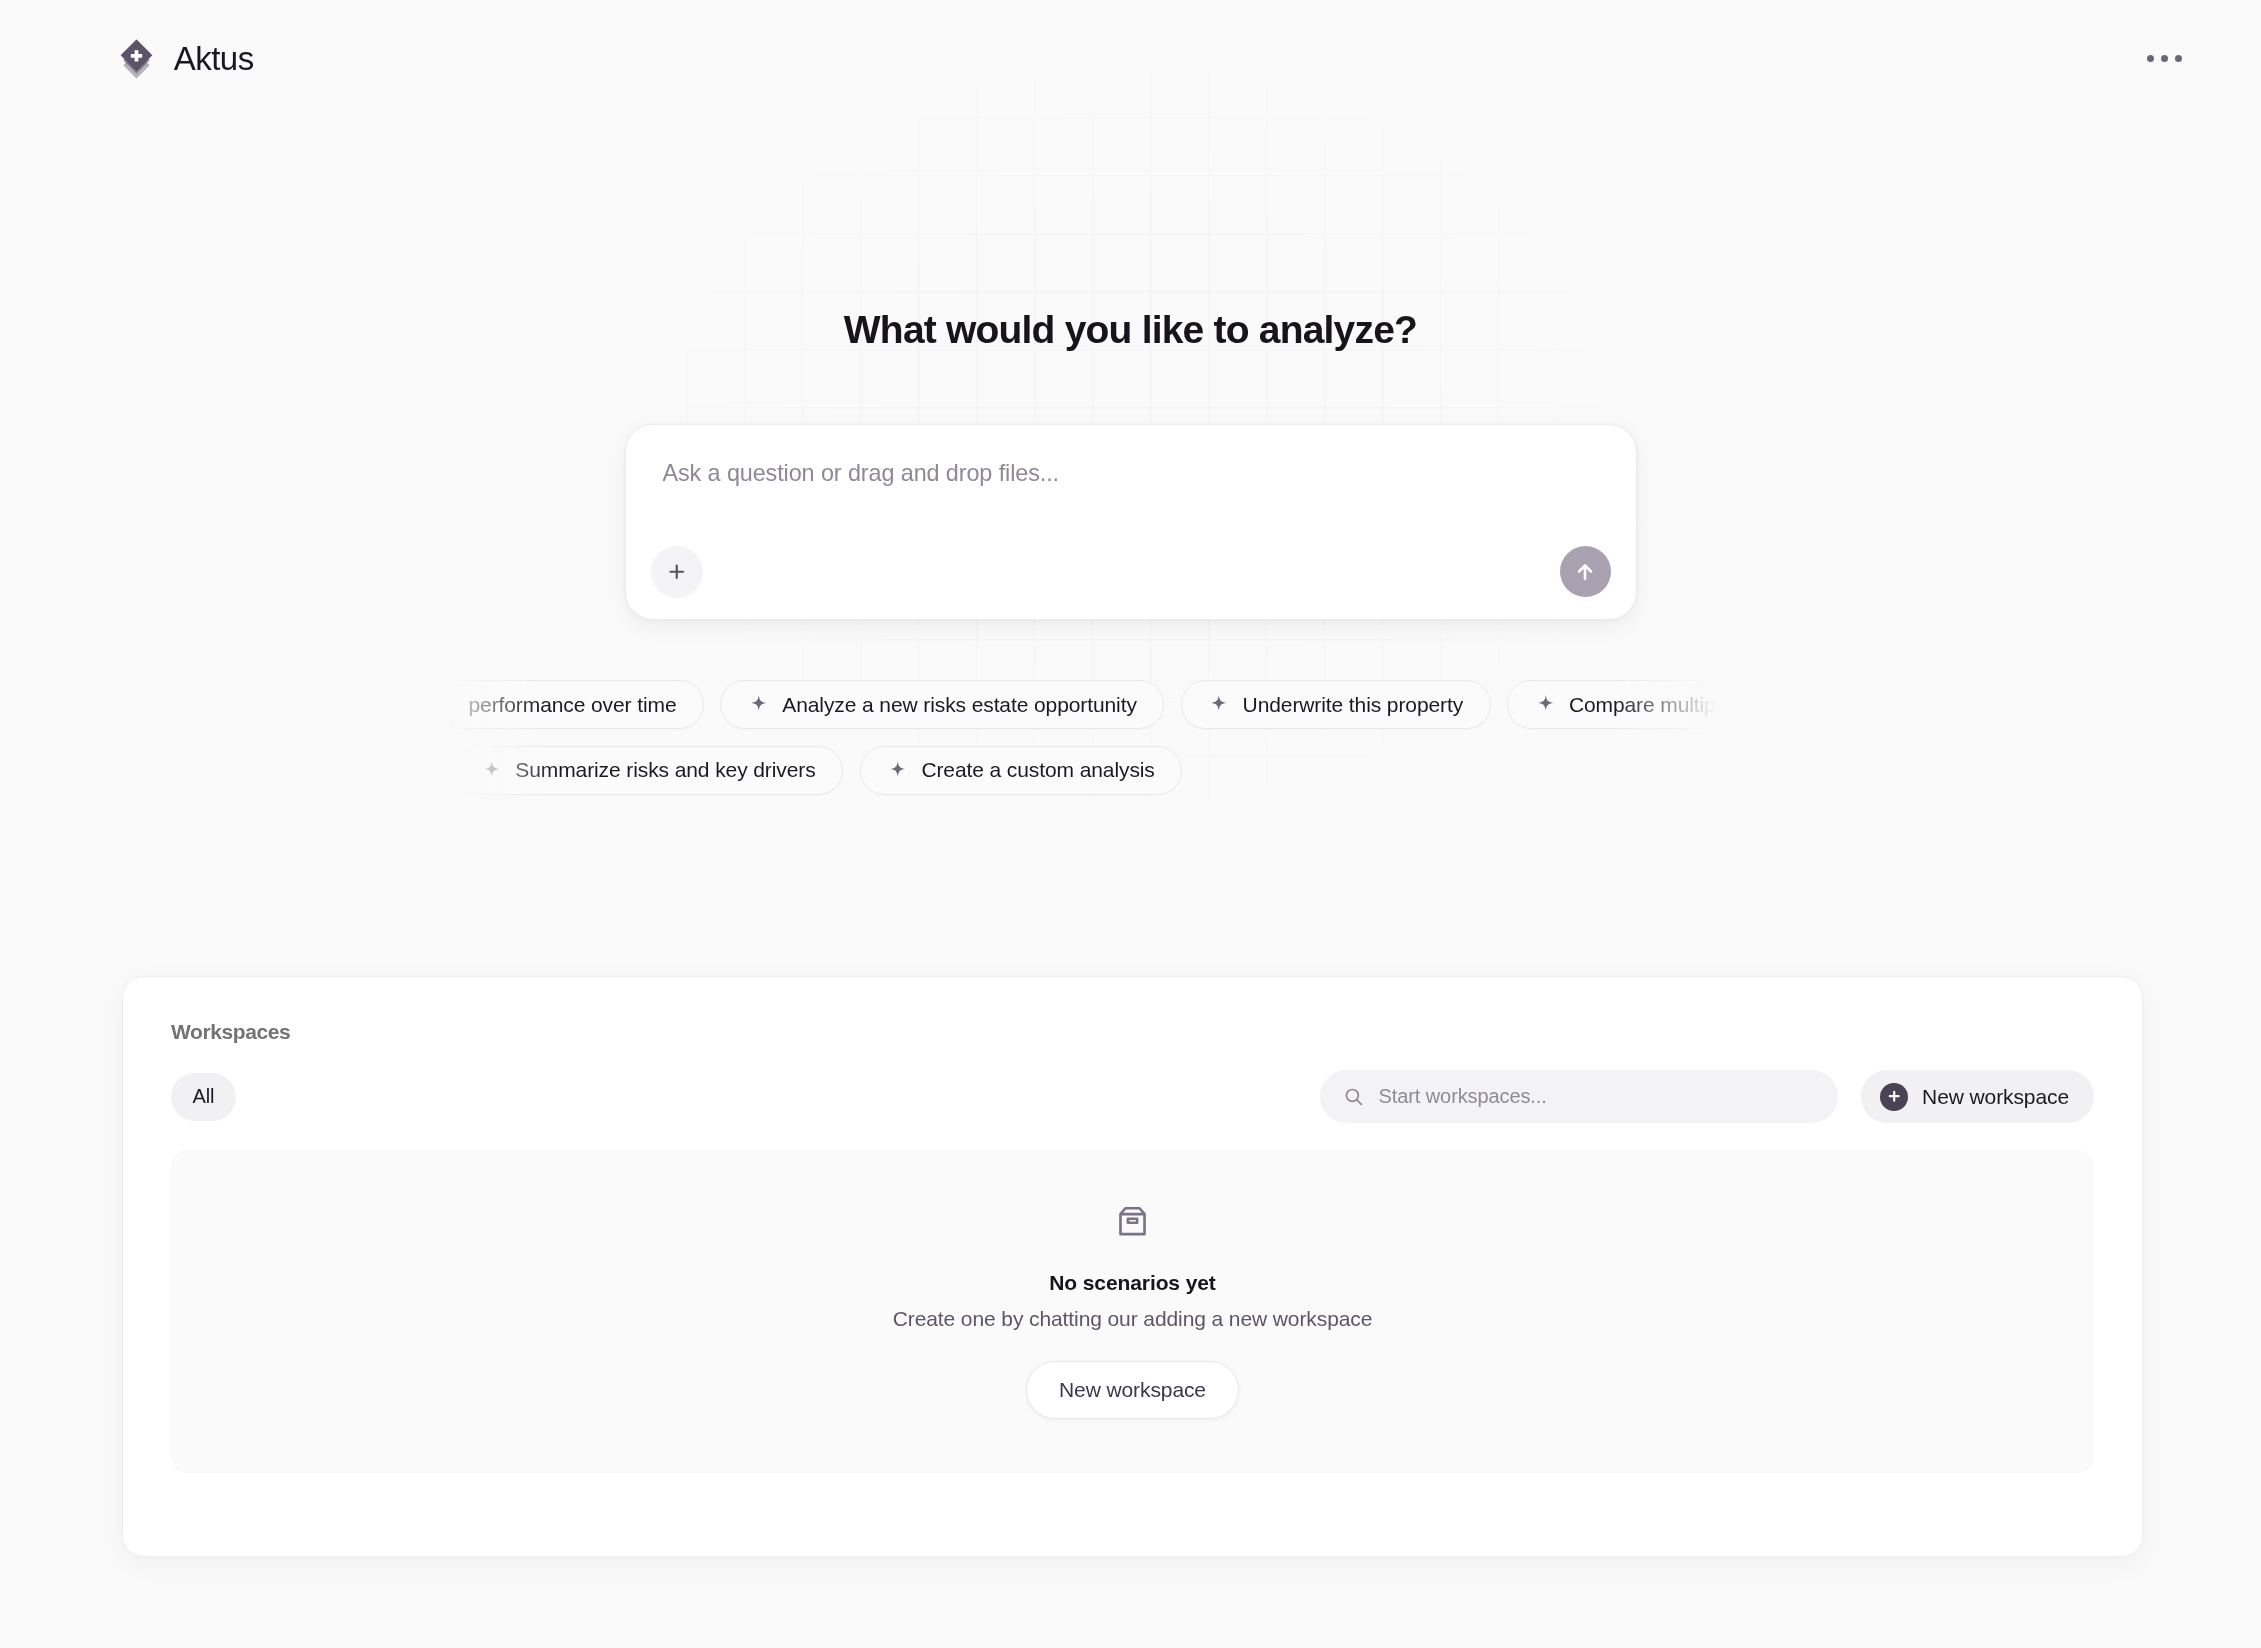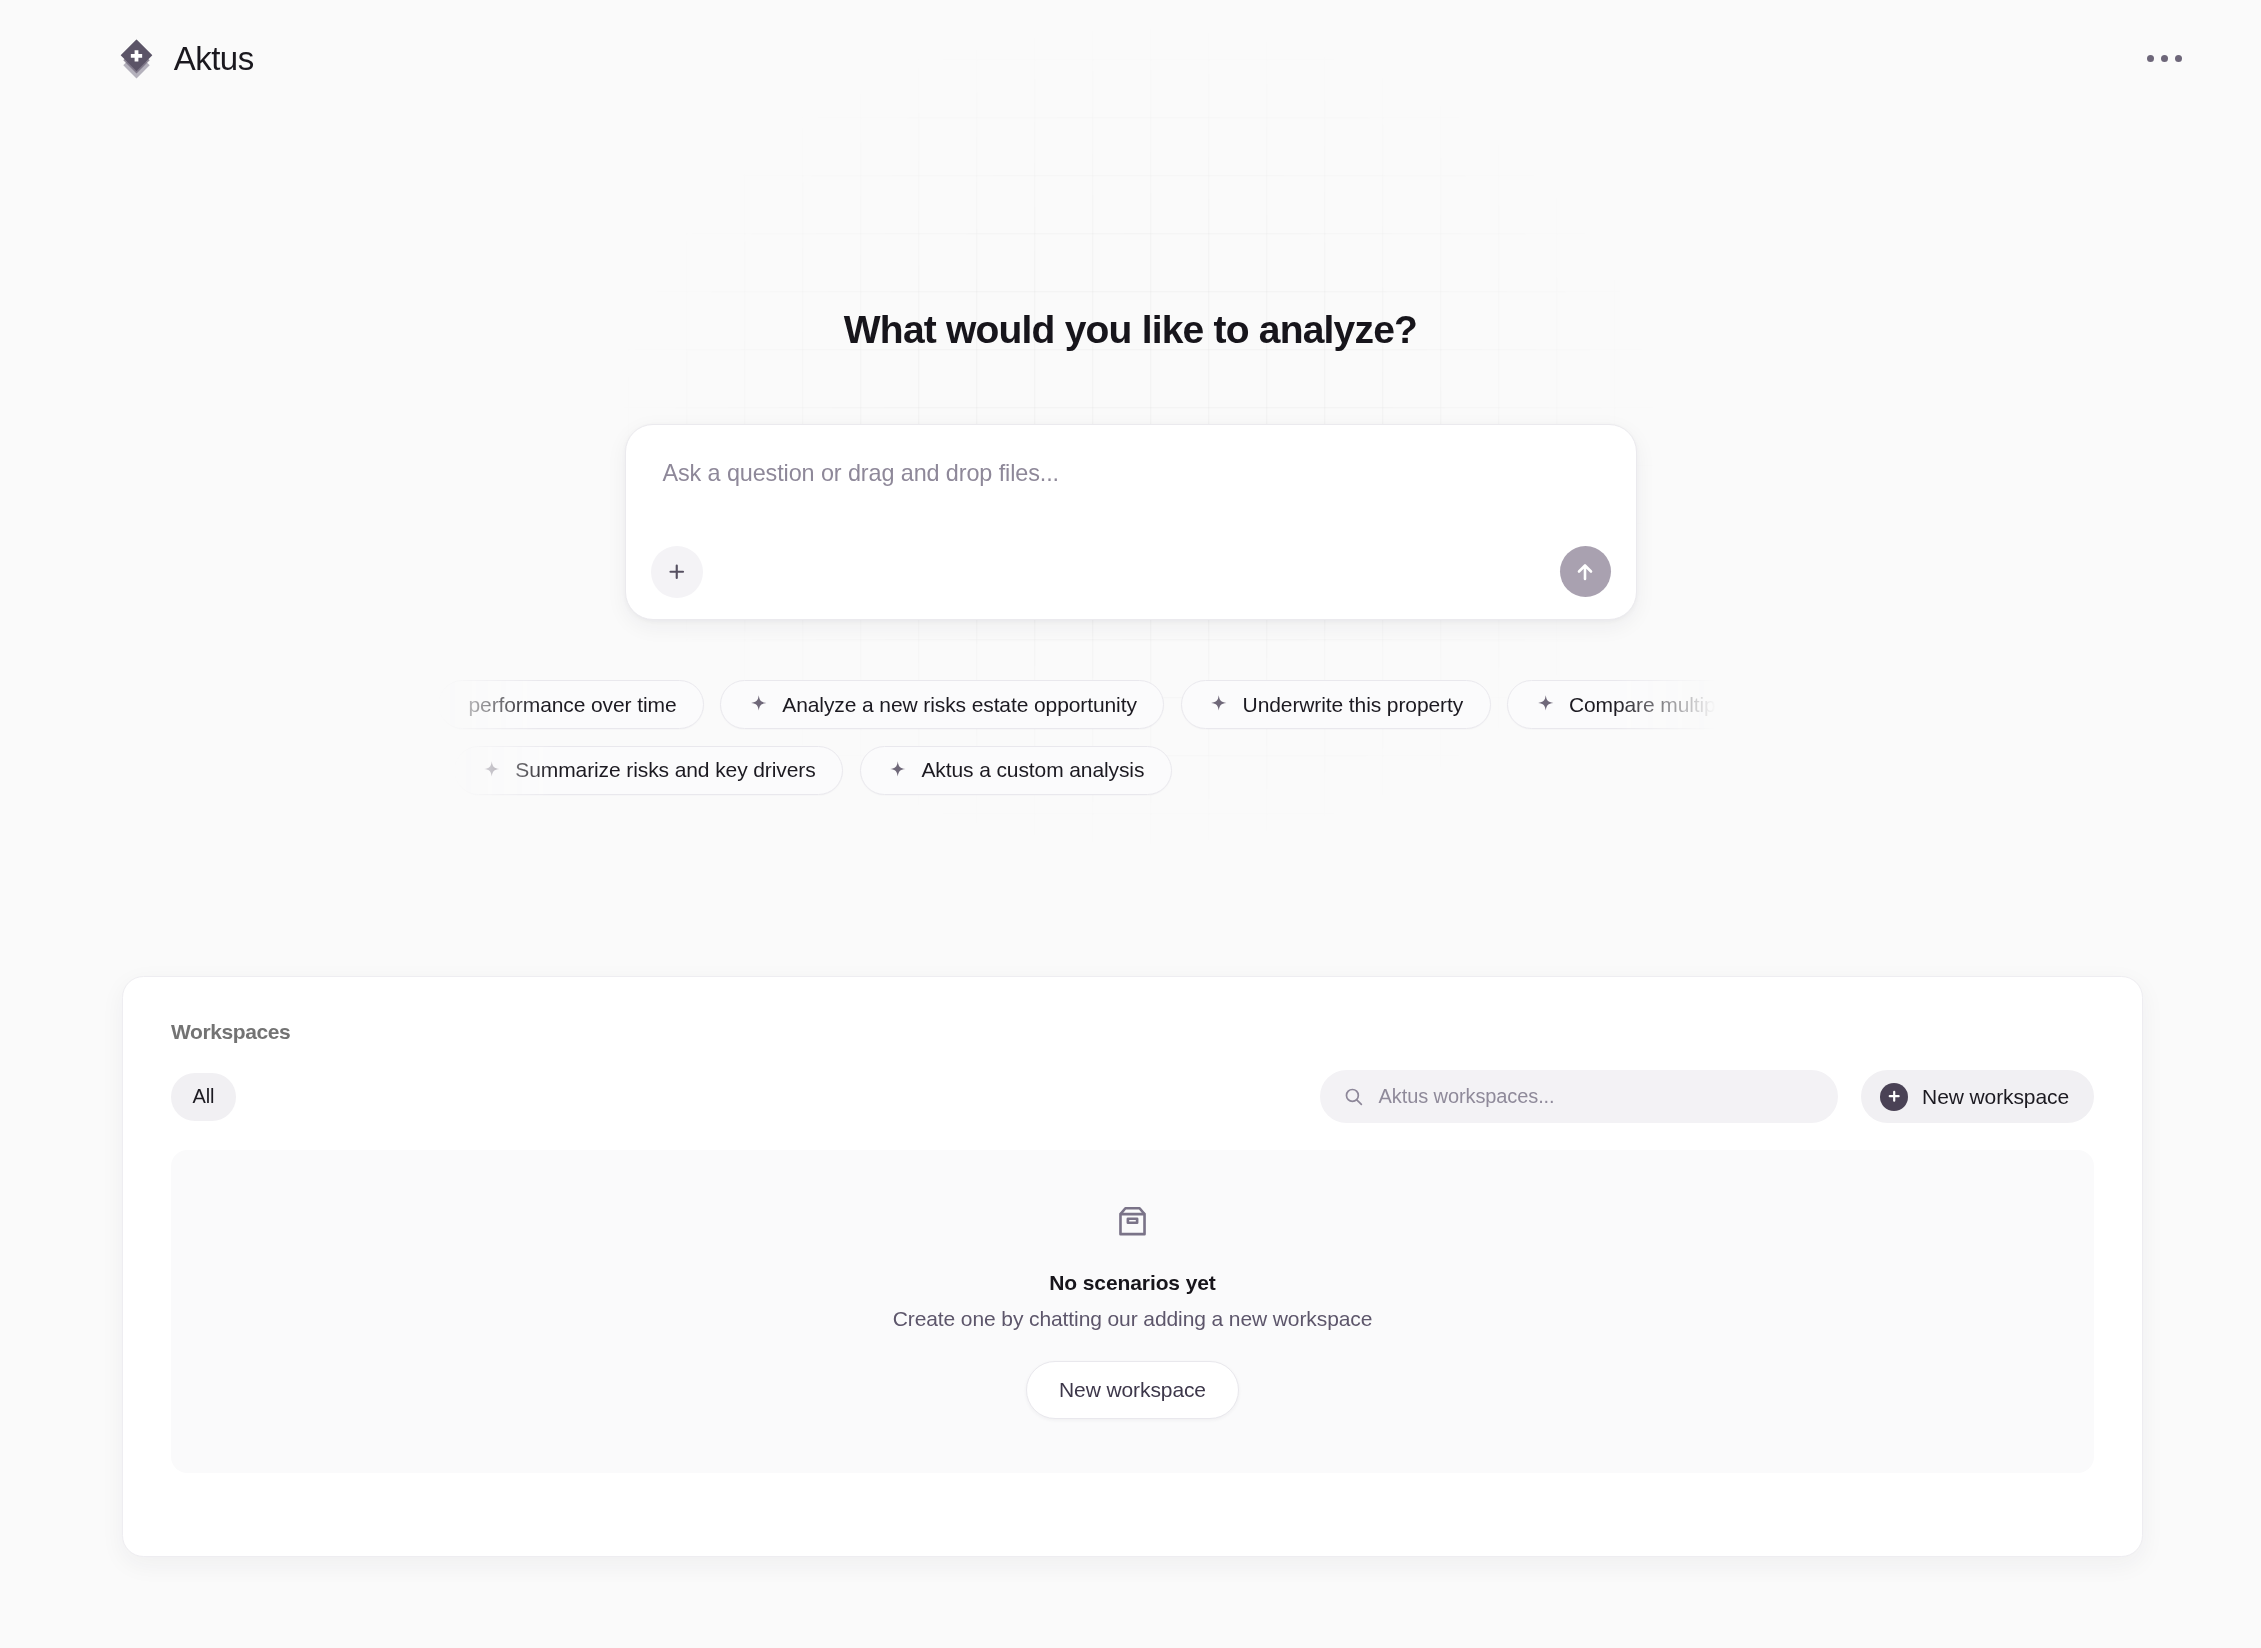--- a/index.html
+++ b/index.html
@@ -389,21 +389,21 @@
             </svg>
         </span>
         <span>Summarize risks and key drivers</span>
       </div>
       <div class="chip">
         <span class="spark">
           <svg viewBox="0 0 24 24" aria-hidden="true">
               <path d="M12 1.5 C12.9 7.6 14.4 9.1 20.5 10 C14.4 10.9 12.9 12.4 12 18.5 C11.1 12.4 9.6 10.9 3.5 10 C9.6 9.1 11.1 7.6 12 1.5 Z" fill="currentColor"></path>
             </svg>
         </span>
-        <span>Aktus a custom analysis</span>
+        <span>Create a custom analysis</span>
       </div>
     </div>
 
   </div>
 </div>
 
 <div class="panel">
 
   <div class="panel-title">Workspaces</div>
 
@@ -413,21 +413,21 @@
     </div>
 
     <div class="controls-right">
       <div class="search-box">
         <span>
           <svg viewBox="0 0 24 24" fill="none" aria-hidden="true">
             <circle cx="10.5" cy="10.5" r="6.6" stroke="currentColor" stroke-width="1.9"></circle>
             <path d="M15.4 15.4 L20.5 20.5" stroke="currentColor" stroke-width="1.9" stroke-linecap="round"></path>
           </svg>
         </span>
-        <span class="search-placeholder">Aktus workspaces...</span>
+        <span class="search-placeholder">Start workspaces...</span>
       </div>
 
       <button class="new-ws-btn">
         <span class="plus-circle">
           <svg viewBox="0 0 24 24" fill="none" aria-hidden="true">
             <path d="M12 5.5 V18.5 M5.5 12 H18.5" stroke="currentColor" stroke-width="3.2" stroke-linecap="round"></path>
           </svg>
         </span>
         <span>New workspace</span>
       </button>

